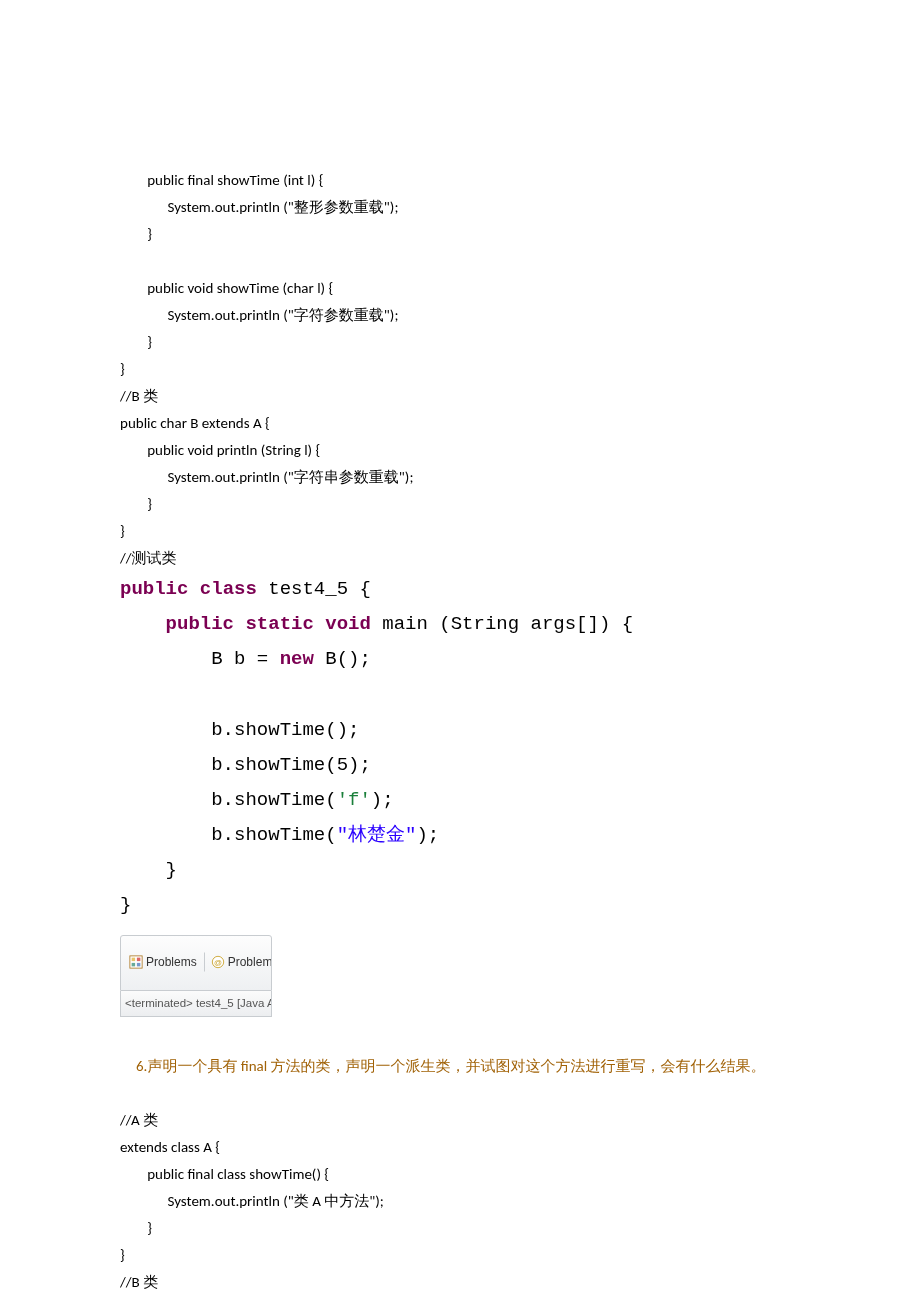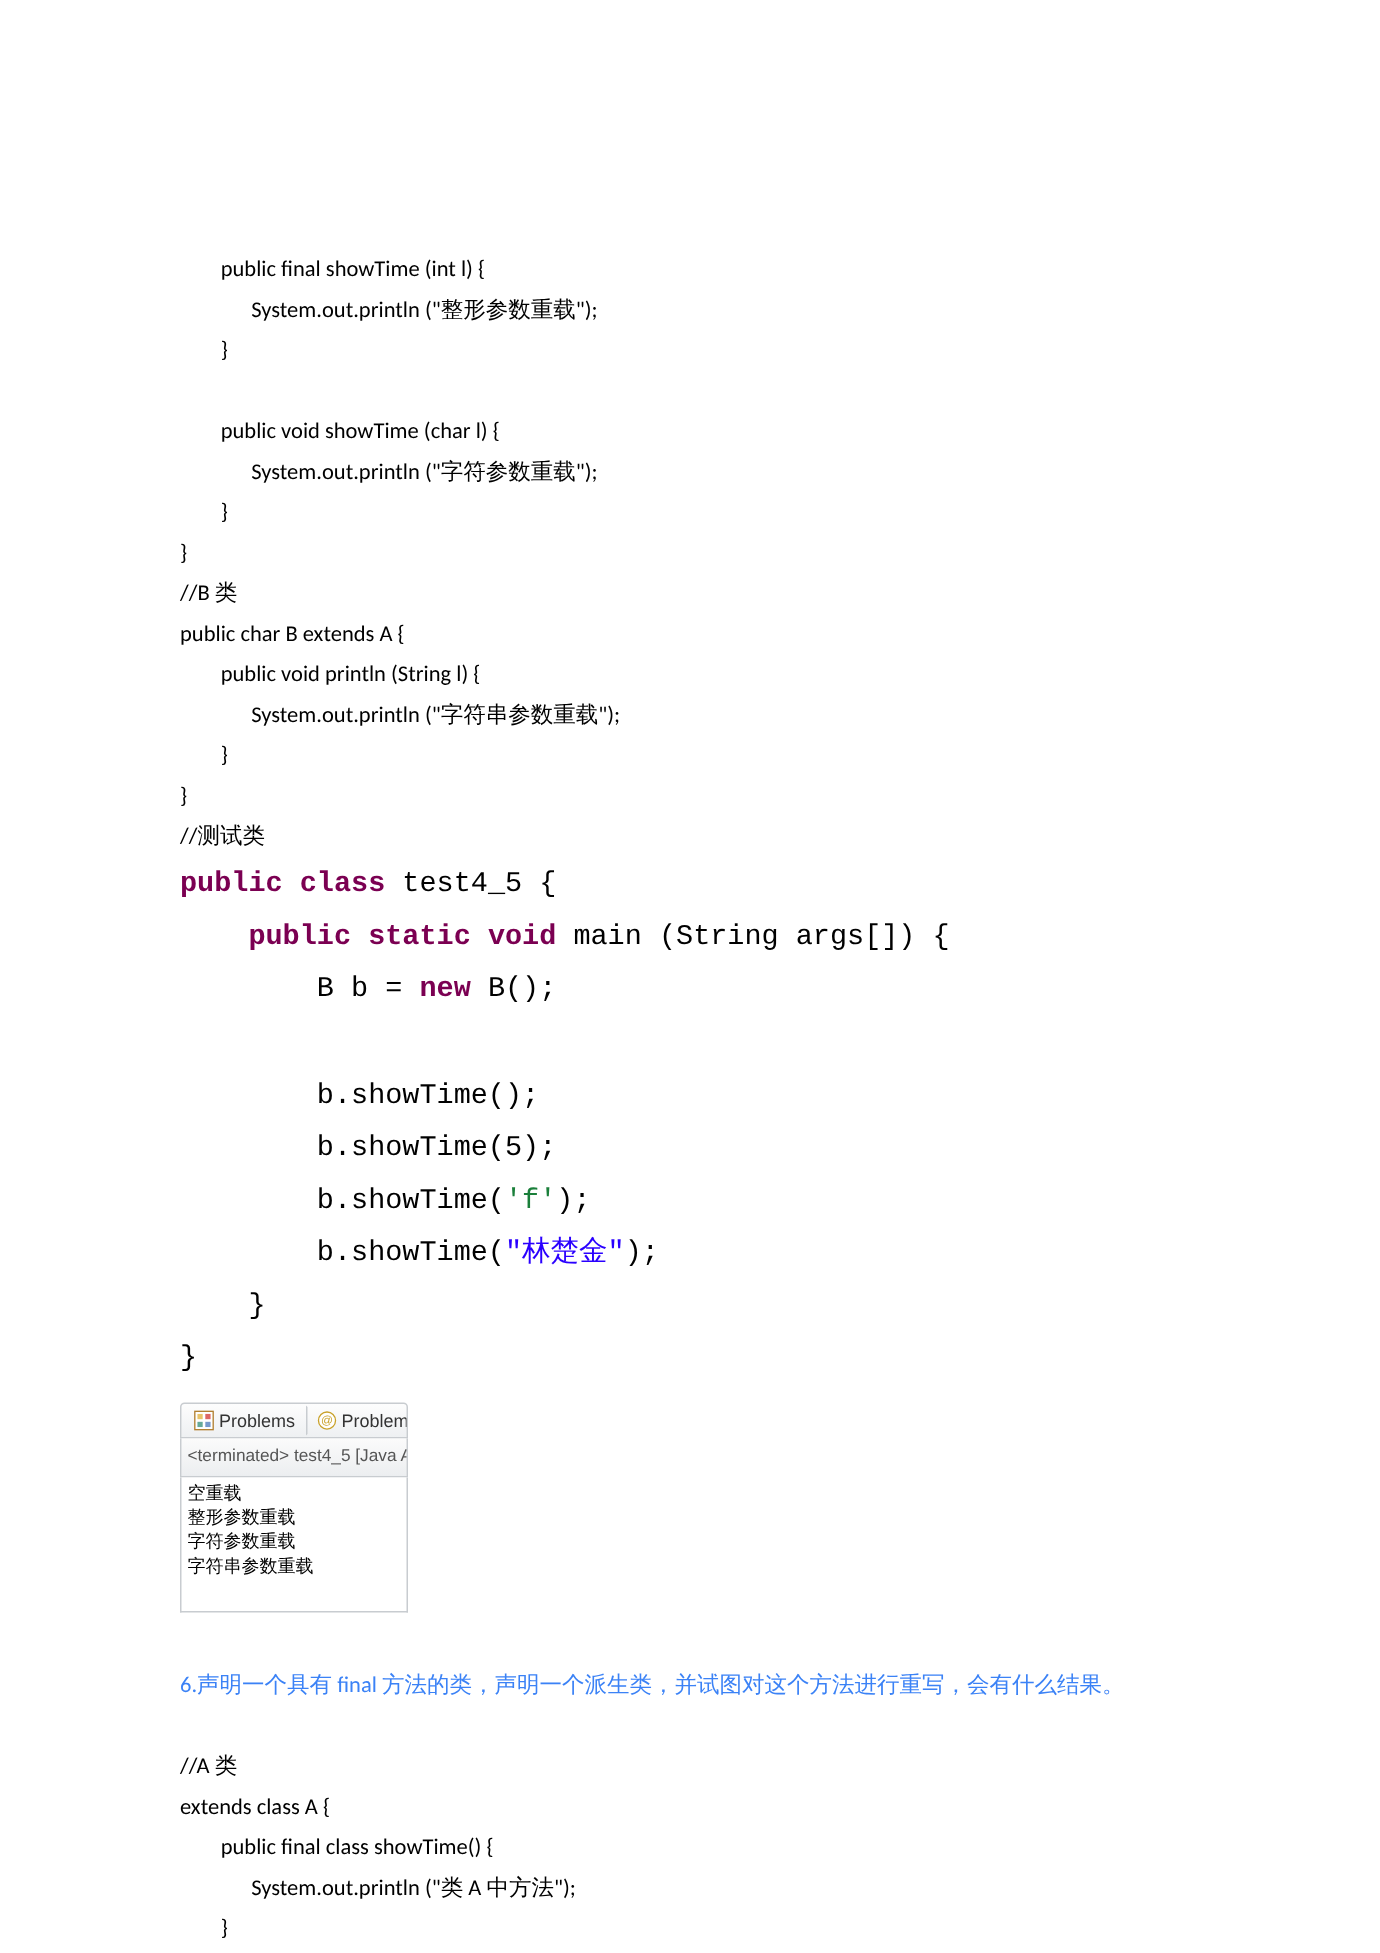--- a/index.html
+++ b/index.html
@@ -31,27 +31,27 @@
   .str-blue { color: #2a00ff; }
   .char-green { color: #1a7f3a; }
   .ide-panel {
     margin-top: 12px;
     width: 152px;
     font-family: "Microsoft YaHei", "SimSun", sans-serif;
     font-size: 12px;
   }
   .tabbar {
     display: flex;
-    align-items: center;
+    align-items: flex-start;
     height: 22px;
     background: linear-gradient(#fdfdfd, #eef0f2);
     border: 1px solid #c8ccd0;
     border-bottom: 1px solid #c8ccd0;
     border-radius: 3px 3px 0 0;
-    padding: 0 3px;
+    padding: 16px 3px;
     gap: 2px;
     overflow: hidden;
   }
   .tab {
     display: inline-flex;
     align-items: center;
     gap: 3px;
     padding: 0 4px;
     height: 18px;
     border: 1px solid transparent;
@@ -80,22 +80,23 @@
   .console {
     border: 1px solid #c8ccd0;
     border-top: none;
     background: #ffffff;
     padding: 2px 4px 22px 4px;
     line-height: 1.35;
     font-size: 12px;
     color: #000;
   }
   .red-heading {
-    color: #3b82f6;
+    color: #a16207;
     margin-top: 36px;
+    margin-left: 16px;
   }
 </style>
 </head>
 <body>
 
 <div class="page">
 
   <div class="code-block">
 <span>        public final showTime (int l) {</span>
 <span>              System.out.println ("整形参数重载");</span>
@@ -147,26 +148,20 @@
             <text x="8" y="11" text-anchor="middle" font-size="9" font-family="Arial" fill="#c9a22b">@</text>
           </svg>
         </span>
         <span>Problems</span>
       </div>
 
     </div>
     <div class="statusbar">
       <span>&lt;terminated&gt; test4_5 [Java Ap</span>
     </div>
-    <div class="console">
-      <div>空重载</div>
-      <div>整形参数重载</div>
-      <div>字符参数重载</div>
-      <div>字符串参数重载</div>
-    </div>
   </div>
 
   <div class="red-heading">6.声明一个具有 final 方法的类，声明一个派生类，并试图对这个方法进行重写，会有什么结果。</div>
   <div class="code-block">
 <span>//A 类</span>
 <span>extends class A {</span>
 <span>        public final class showTime() {</span>
 <span>              System.out.println ("类 A 中方法");</span>
 <span>        }</span>
 <span>}</span>

